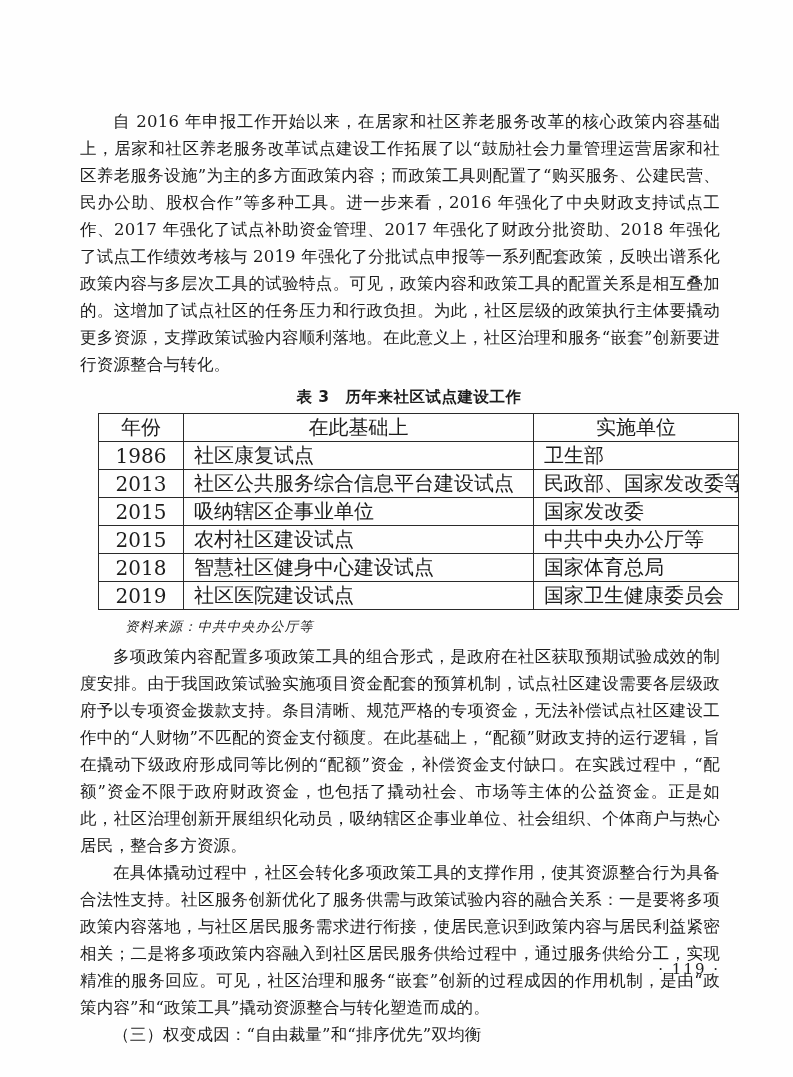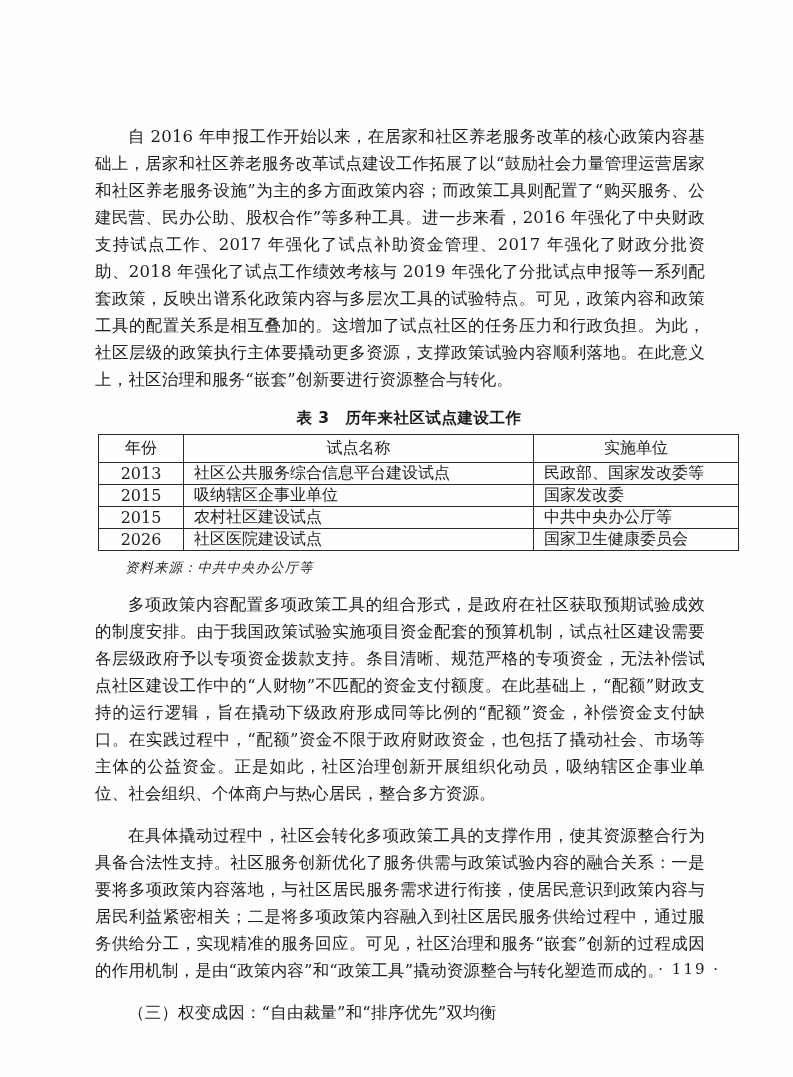--- a/index.html
+++ b/index.html
@@ -17,21 +17,21 @@
     color: #1c1c1c;
     overflow: hidden;
   }
   .content {
     position: absolute;
     left: 80px;
     top: 108px;
     width: 640px;
   }
   p.body-para {
-    margin: 15px;
+    margin: 0;
     font-size: 16.5px;
     line-height: 27px;
     text-align: justify;
     text-justify: inter-character;
     text-indent: 2em;
     letter-spacing: 0.2px;
   }
   .table-block {
     margin-top: 9px;
     padding-left: 18px;
@@ -41,21 +41,21 @@
     font-family: "DejaVu Sans", "Liberation Sans", sans-serif;
     font-weight: bold;
     font-size: 15.5px;
     line-height: 20px;
     margin-bottom: 6px;
     letter-spacing: 0.5px;
   }
   table.data-table {
     width: 100%;
     border-collapse: collapse;
-    font-size: 16px;
+    font-size: 20px;
     table-layout: fixed;
   }
   table.data-table th,
   table.data-table td {
     border: 1.2px solid #2a2a2a;
     font-weight: normal;
     overflow: hidden;
     white-space: nowrap;
   }
   table.data-table th {
@@ -104,42 +104,52 @@
 
       <table class="data-table">
         <colgroup>
           <col class="col-year">
           <col class="col-name">
           <col class="col-unit">
         </colgroup>
         <thead>
           <tr>
             <th>年份</th>
-            <th>试点名称</th>
+            <th>在此基础上</th>
             <th>实施单位</th>
           </tr>
         </thead>
         <tbody>
+          <tr>
+            <td class="cell-year">1986</td>
+            <td>社区康复试点</td>
+            <td>卫生部</td>
+          </tr>
           <tr>
             <td class="cell-year">2013</td>
             <td>社区公共服务综合信息平台建设试点</td>
             <td>民政部、国家发改委等</td>
           </tr>
           <tr>
             <td class="cell-year">2015</td>
             <td>吸纳辖区企事业单位</td>
             <td>国家发改委</td>
           </tr>
           <tr>
             <td class="cell-year">2015</td>
             <td>农村社区建设试点</td>
             <td>中共中央办公厅等</td>
           </tr>
           <tr>
-            <td class="cell-year">2026</td>
+            <td class="cell-year">2018</td>
+            <td>智慧社区健身中心建设试点</td>
+            <td>国家体育总局</td>
+          </tr>
+          <tr>
+            <td class="cell-year">2019</td>
             <td>社区医院建设试点</td>
             <td>国家卫生健康委员会</td>
           </tr>
         </tbody>
       </table>
 
       <p class="source-note">资料来源：中共中央办公厅等</p>
     </div>
 
     <p class="body-para">多项政策内容配置多项政策工具的组合形式，是政府在社区获取预期试验成效的制度安排。由于我国政策试验实施项目资金配套的预算机制，试点社区建设需要各层级政府予以专项资金拨款支持。条目清晰、规范严格的专项资金，无法补偿试点社区建设工作中的“人财物”不匹配的资金支付额度。在此基础上，“配额”财政支持的运行逻辑，旨在撬动下级政府形成同等比例的“配额”资金，补偿资金支付缺口。在实践过程中，“配额”资金不限于政府财政资金，也包括了撬动社会、市场等主体的公益资金。正是如此，社区治理创新开展组织化动员，吸纳辖区企事业单位、社会组织、个体商户与热心居民，整合多方资源。</p>

